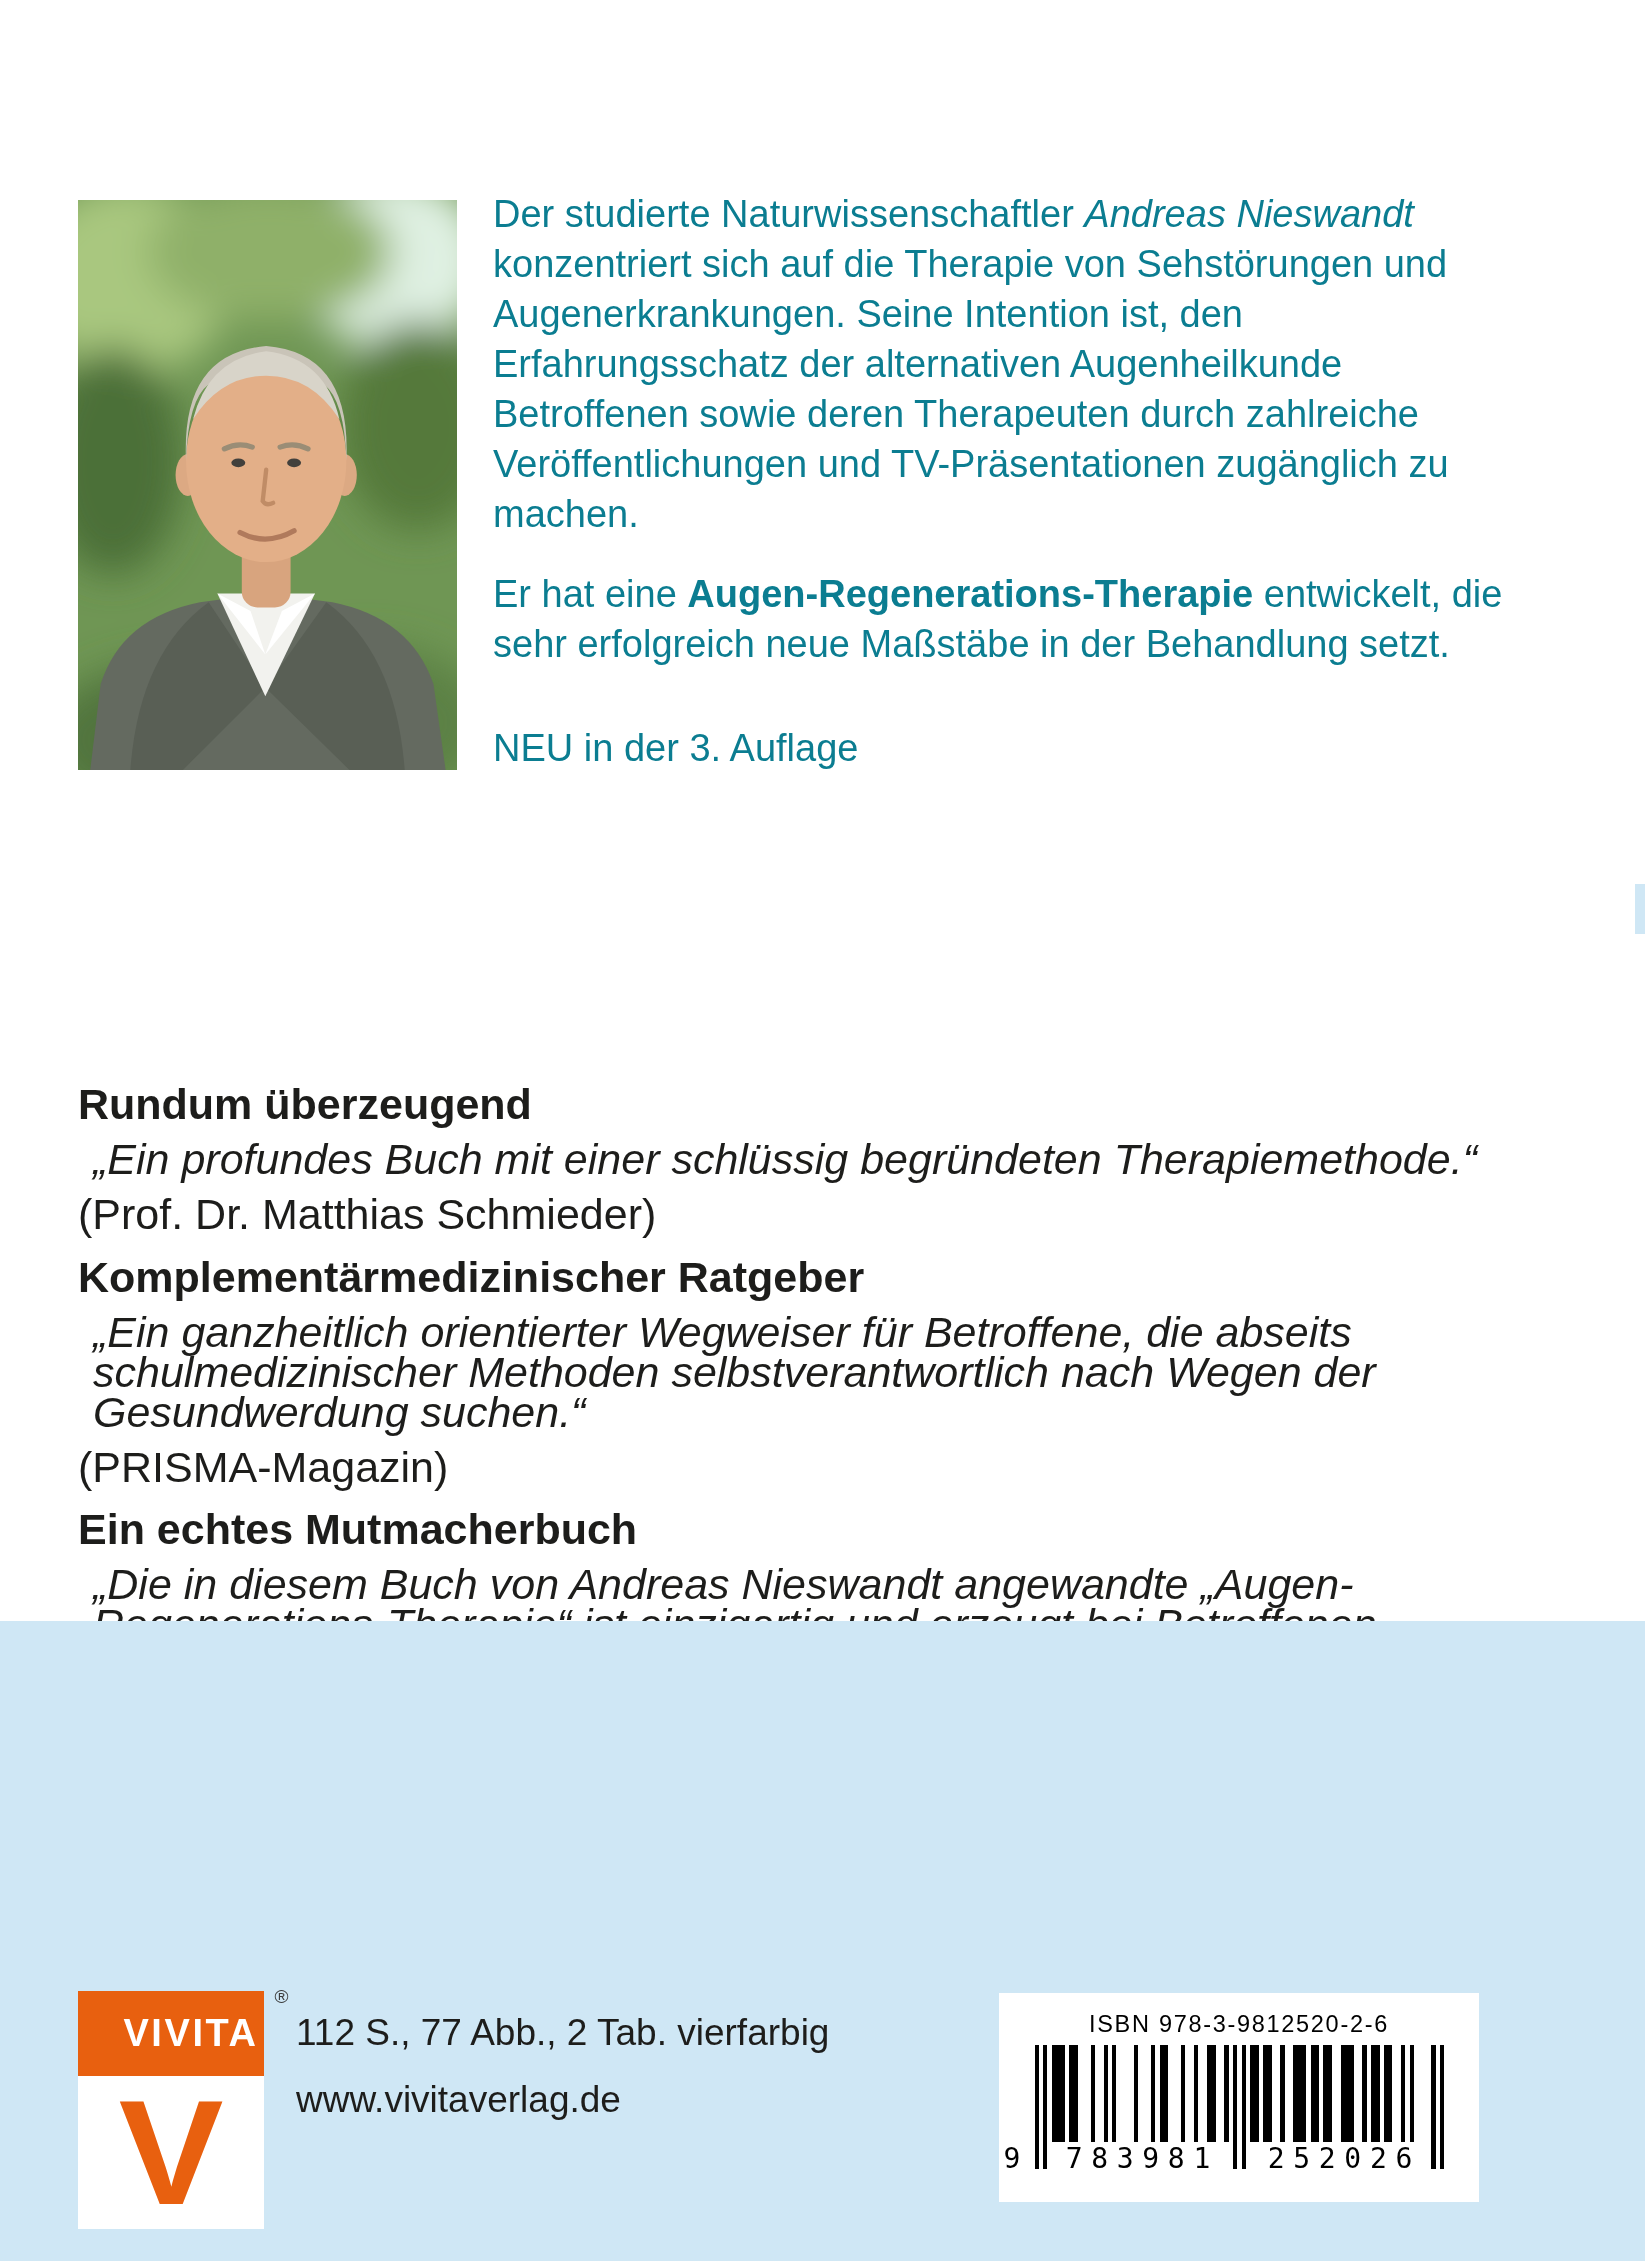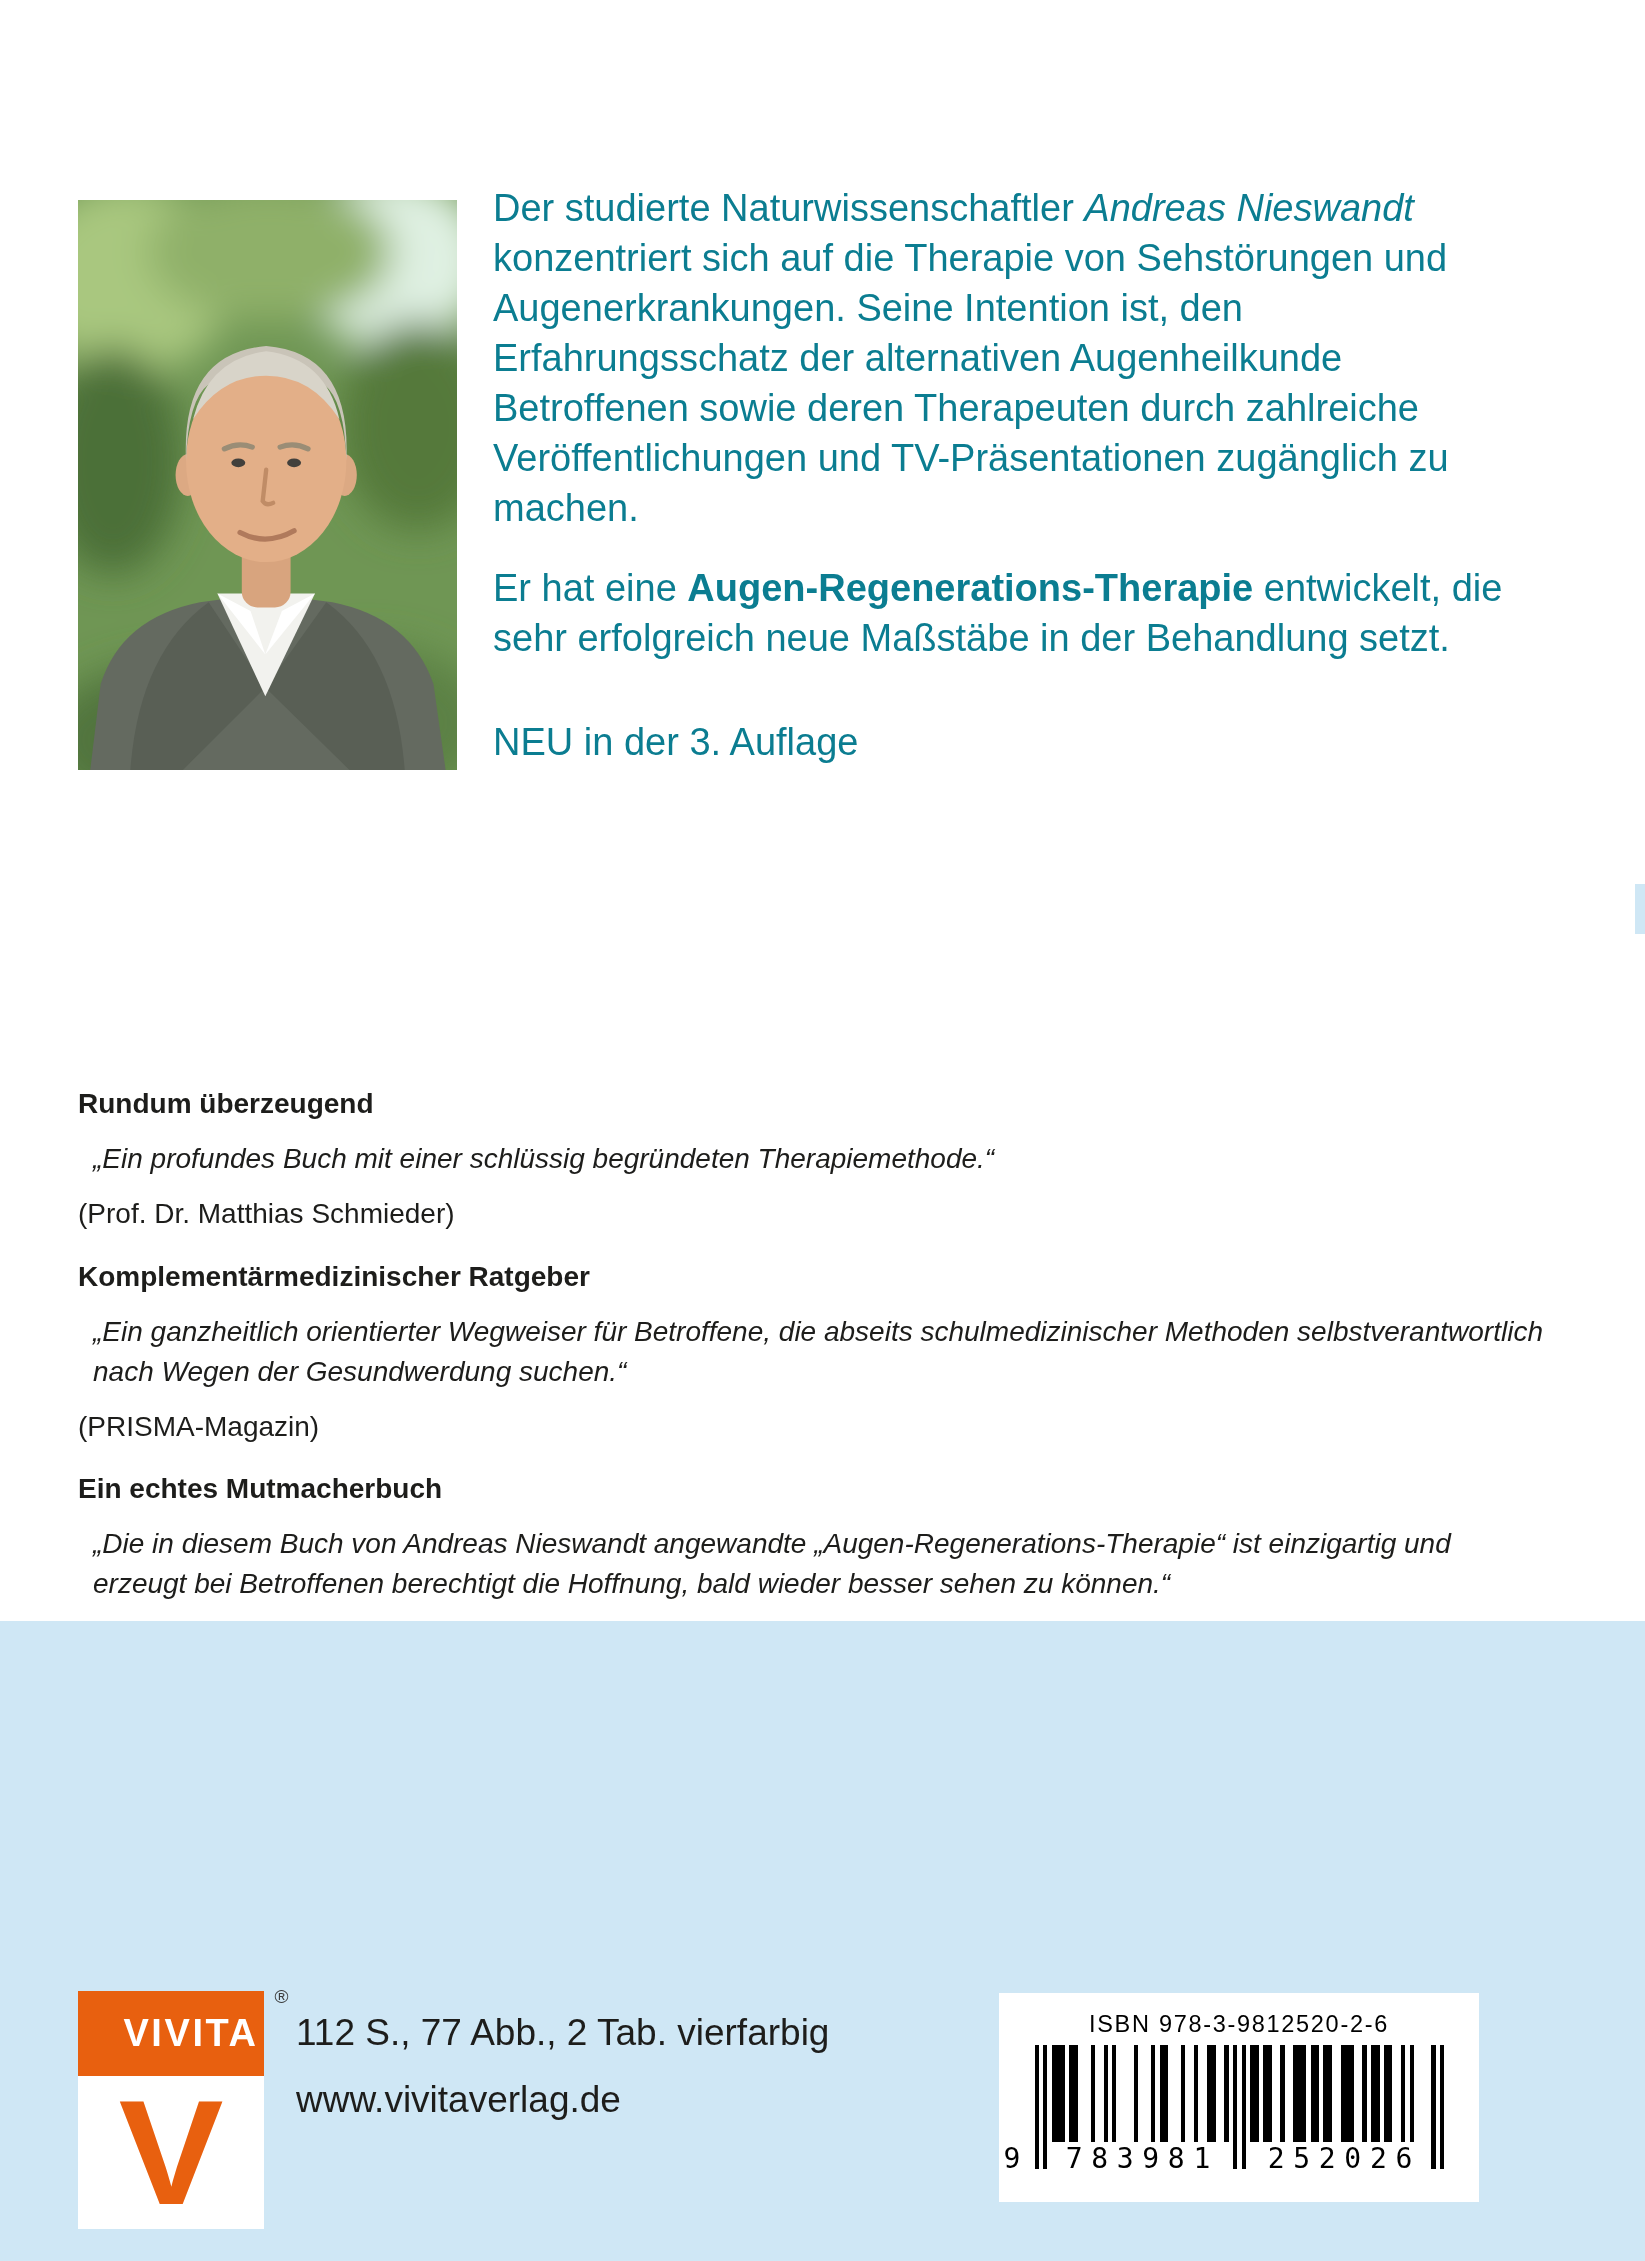--- a/index.html
+++ b/index.html
@@ -13,34 +13,34 @@
   .page{
     position:relative;width:1645px;height:2261px;background:#ffffff;
     overflow:hidden;font-family:"Liberation Sans",sans-serif;color:var(--ink);
   }
 
   
   .photo{position:absolute;left:78px;top:200px;width:379px;height:570px;overflow:hidden;}
   .photo svg{display:block;width:100%;height:100%;}
 
   
-  .intro{position:absolute;left:493px;top:183px;width:1037px;color:var(--teal);
+  .intro{position:absolute;left:493px;top:189px;width:1037px;color:var(--teal);
          font-size:38px;line-height:50px;}
   .intro p{margin:0;}
   .intro .p2{margin-top:30px;}
   .intro .neu{margin-top:54px;}
   .bullets{margin-top:7px;}
   .bullet-item{line-height:54px;}
   .bullet-item::before{content:"•";margin-right:15.7px;}
   .intro em{font-style:italic;}
   .intro strong{font-weight:bold;}
 
   
   .quotes{position:absolute;left:78px;top:1084px;width:1485px;color:var(--ink);
-          font-size:28px;line-height:40px;}
+          font-size:43px;line-height:40px;}
   .quote-heading{font-weight:bold;margin:0;}
   .quote-text{font-style:italic;margin:15px;}
   .quote-source{margin:0 0 22.6px 0;}
 
   
   .band{position:absolute;left:0;top:1621px;right:0;bottom:0;background:var(--band);}
   .edge-mark{position:absolute;right:0;top:884px;width:10.4px;height:50px;background:var(--band);}
 
   
   .logo{position:absolute;left:78px;top:1991px;width:186px;}

